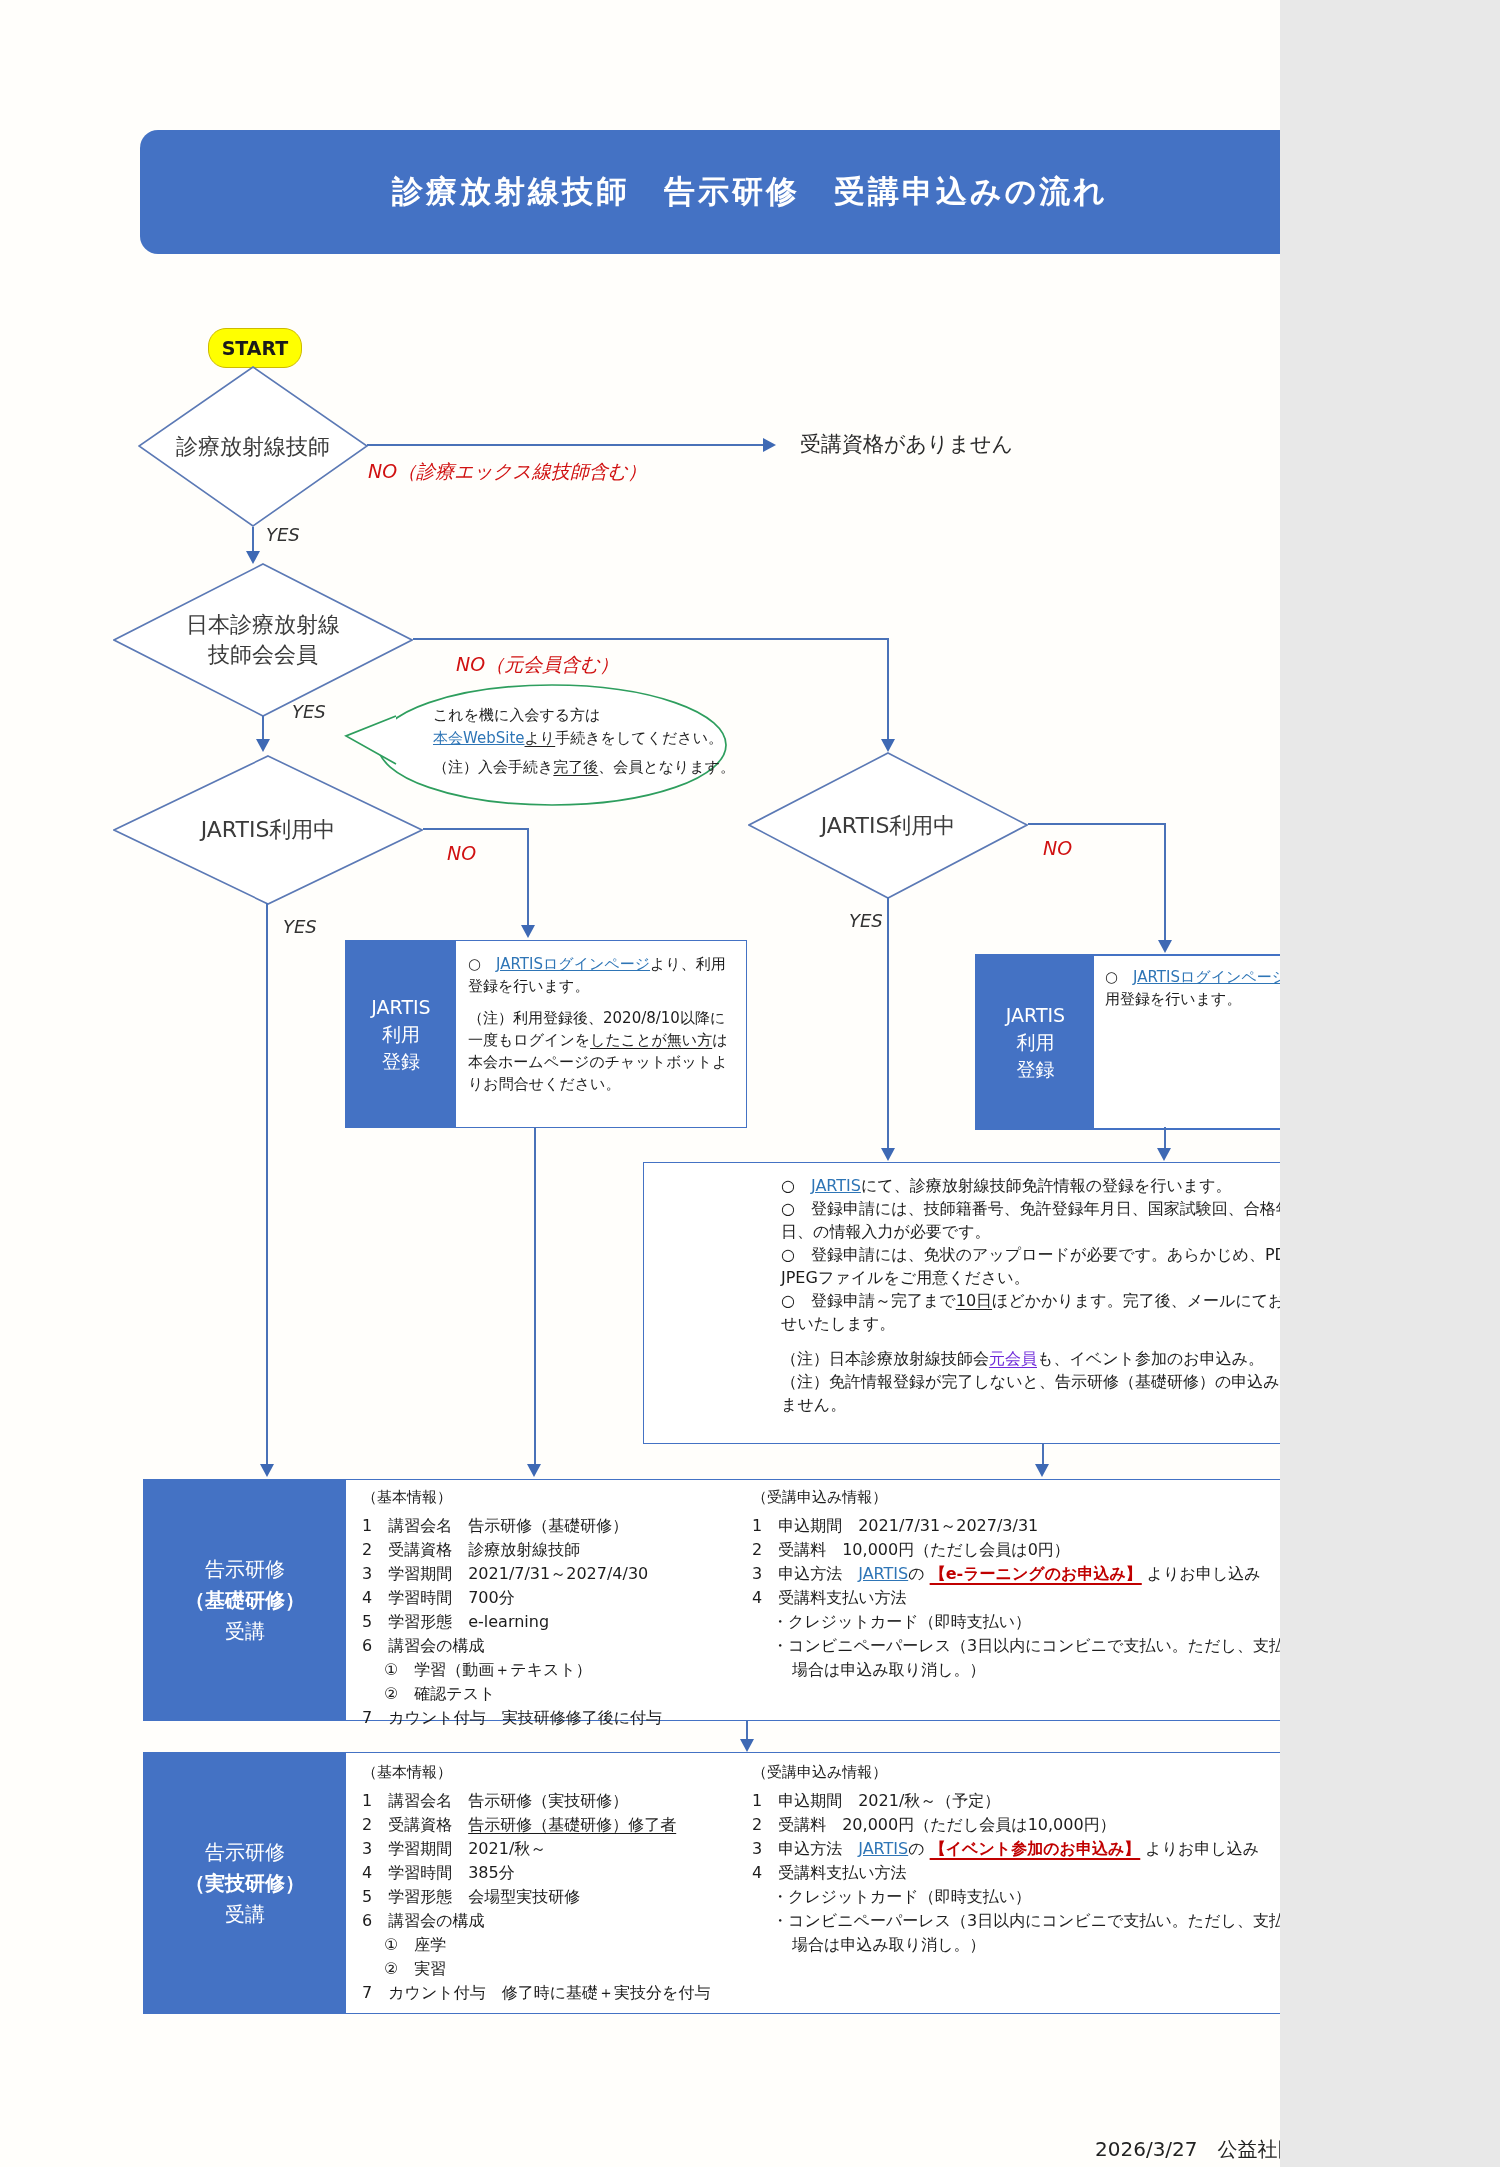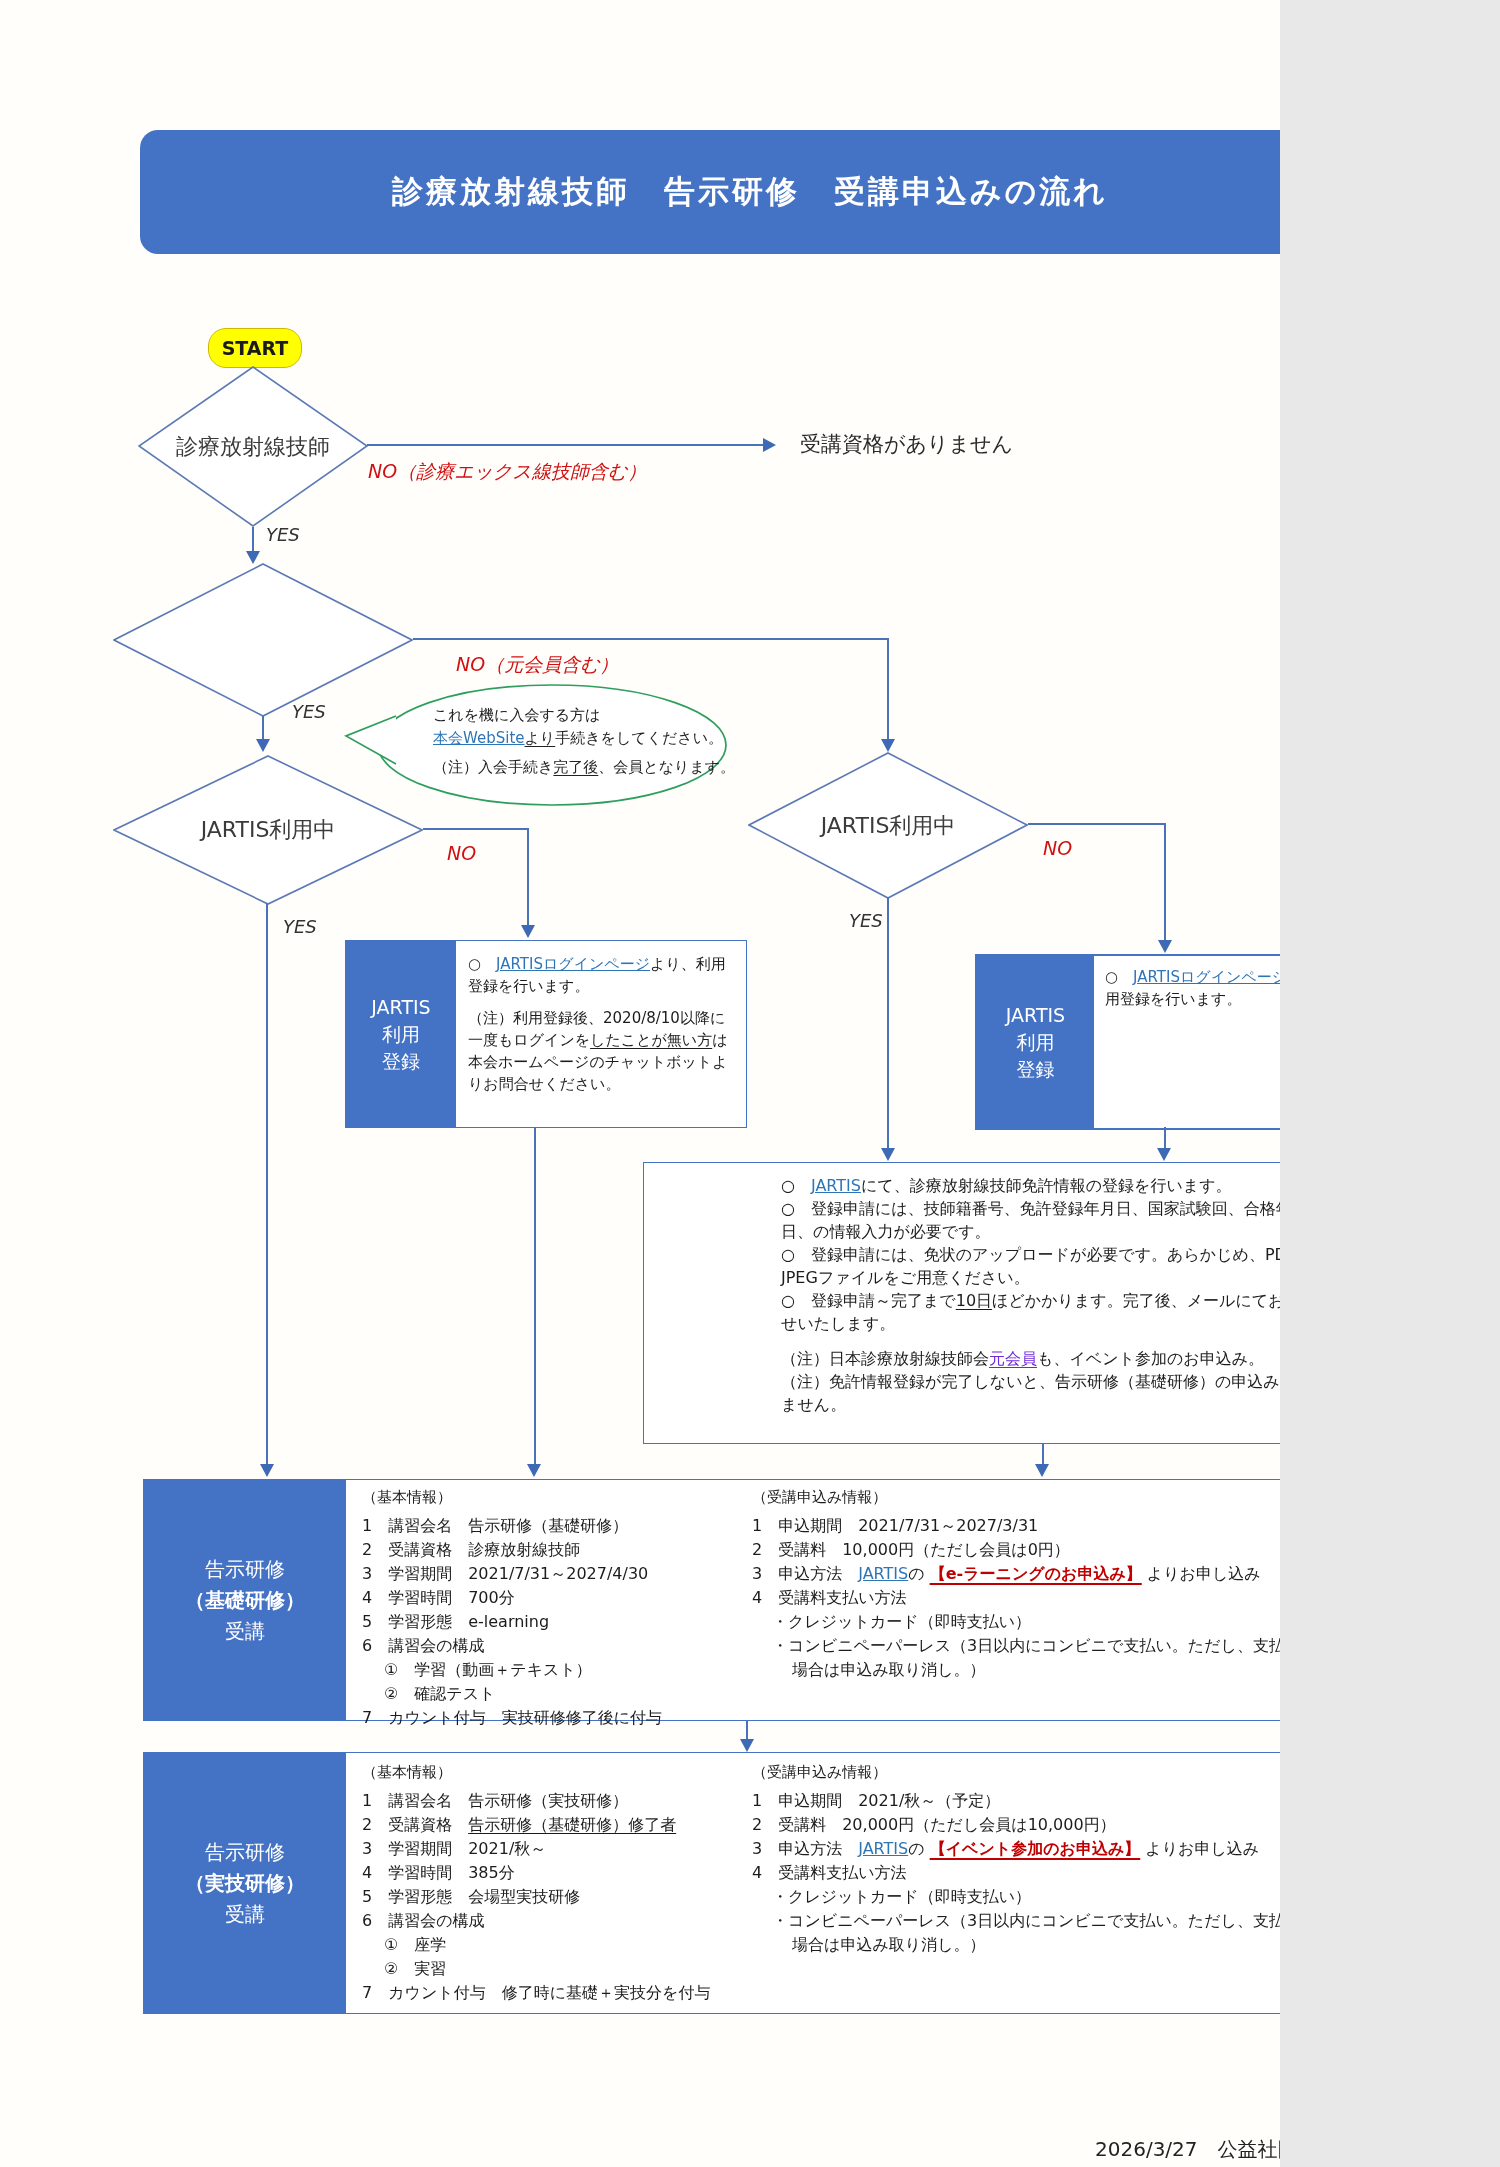--- a/index.html
+++ b/index.html
@@ -78,20 +78,24 @@
   <div class="no-label" style="left:368px;top:459px;">NO（診療エックス線技師含む）</div>
   <div class="plain-text" style="left:800px;top:430px;">受講資格がありません</div>
 
   <div class="vline" style="left:252px;top:527px;height:26px;"></div>
   <div class="arr-d" style="left:246px;top:551px;"></div>
   <div class="yes-label" style="left:266px;top:524px;">YES</div>
 
   <svg class="dsvg" style="left:113px;top:563px;" width="300" height="154">
     <polygon points="150,1 299,77 150,153 1,77" fill="#ffffff" stroke="#5b79b5" stroke-width="1.6"></polygon>
   </svg>
+  <div class="diamond-text" style="left:113px;top:563px;width:300px;height:154px;">
+    <span>日本診療放射線</span>
+    <span>技師会会員</span>
+  </div>
 
   <div class="hline" style="left:413px;top:638px;width:476px;"></div>
   <div class="vline" style="left:887px;top:638px;height:102px;"></div>
   <div class="arr-d" style="left:881px;top:739px;"></div>
   <div class="no-label" style="left:456px;top:652px;">NO（元会員含む）</div>
 
   <div class="vline" style="left:262px;top:716px;height:24px;"></div>
   <div class="arr-d" style="left:256px;top:739px;"></div>
   <div class="yes-label" style="left:292px;top:701px;">YES</div>
 

